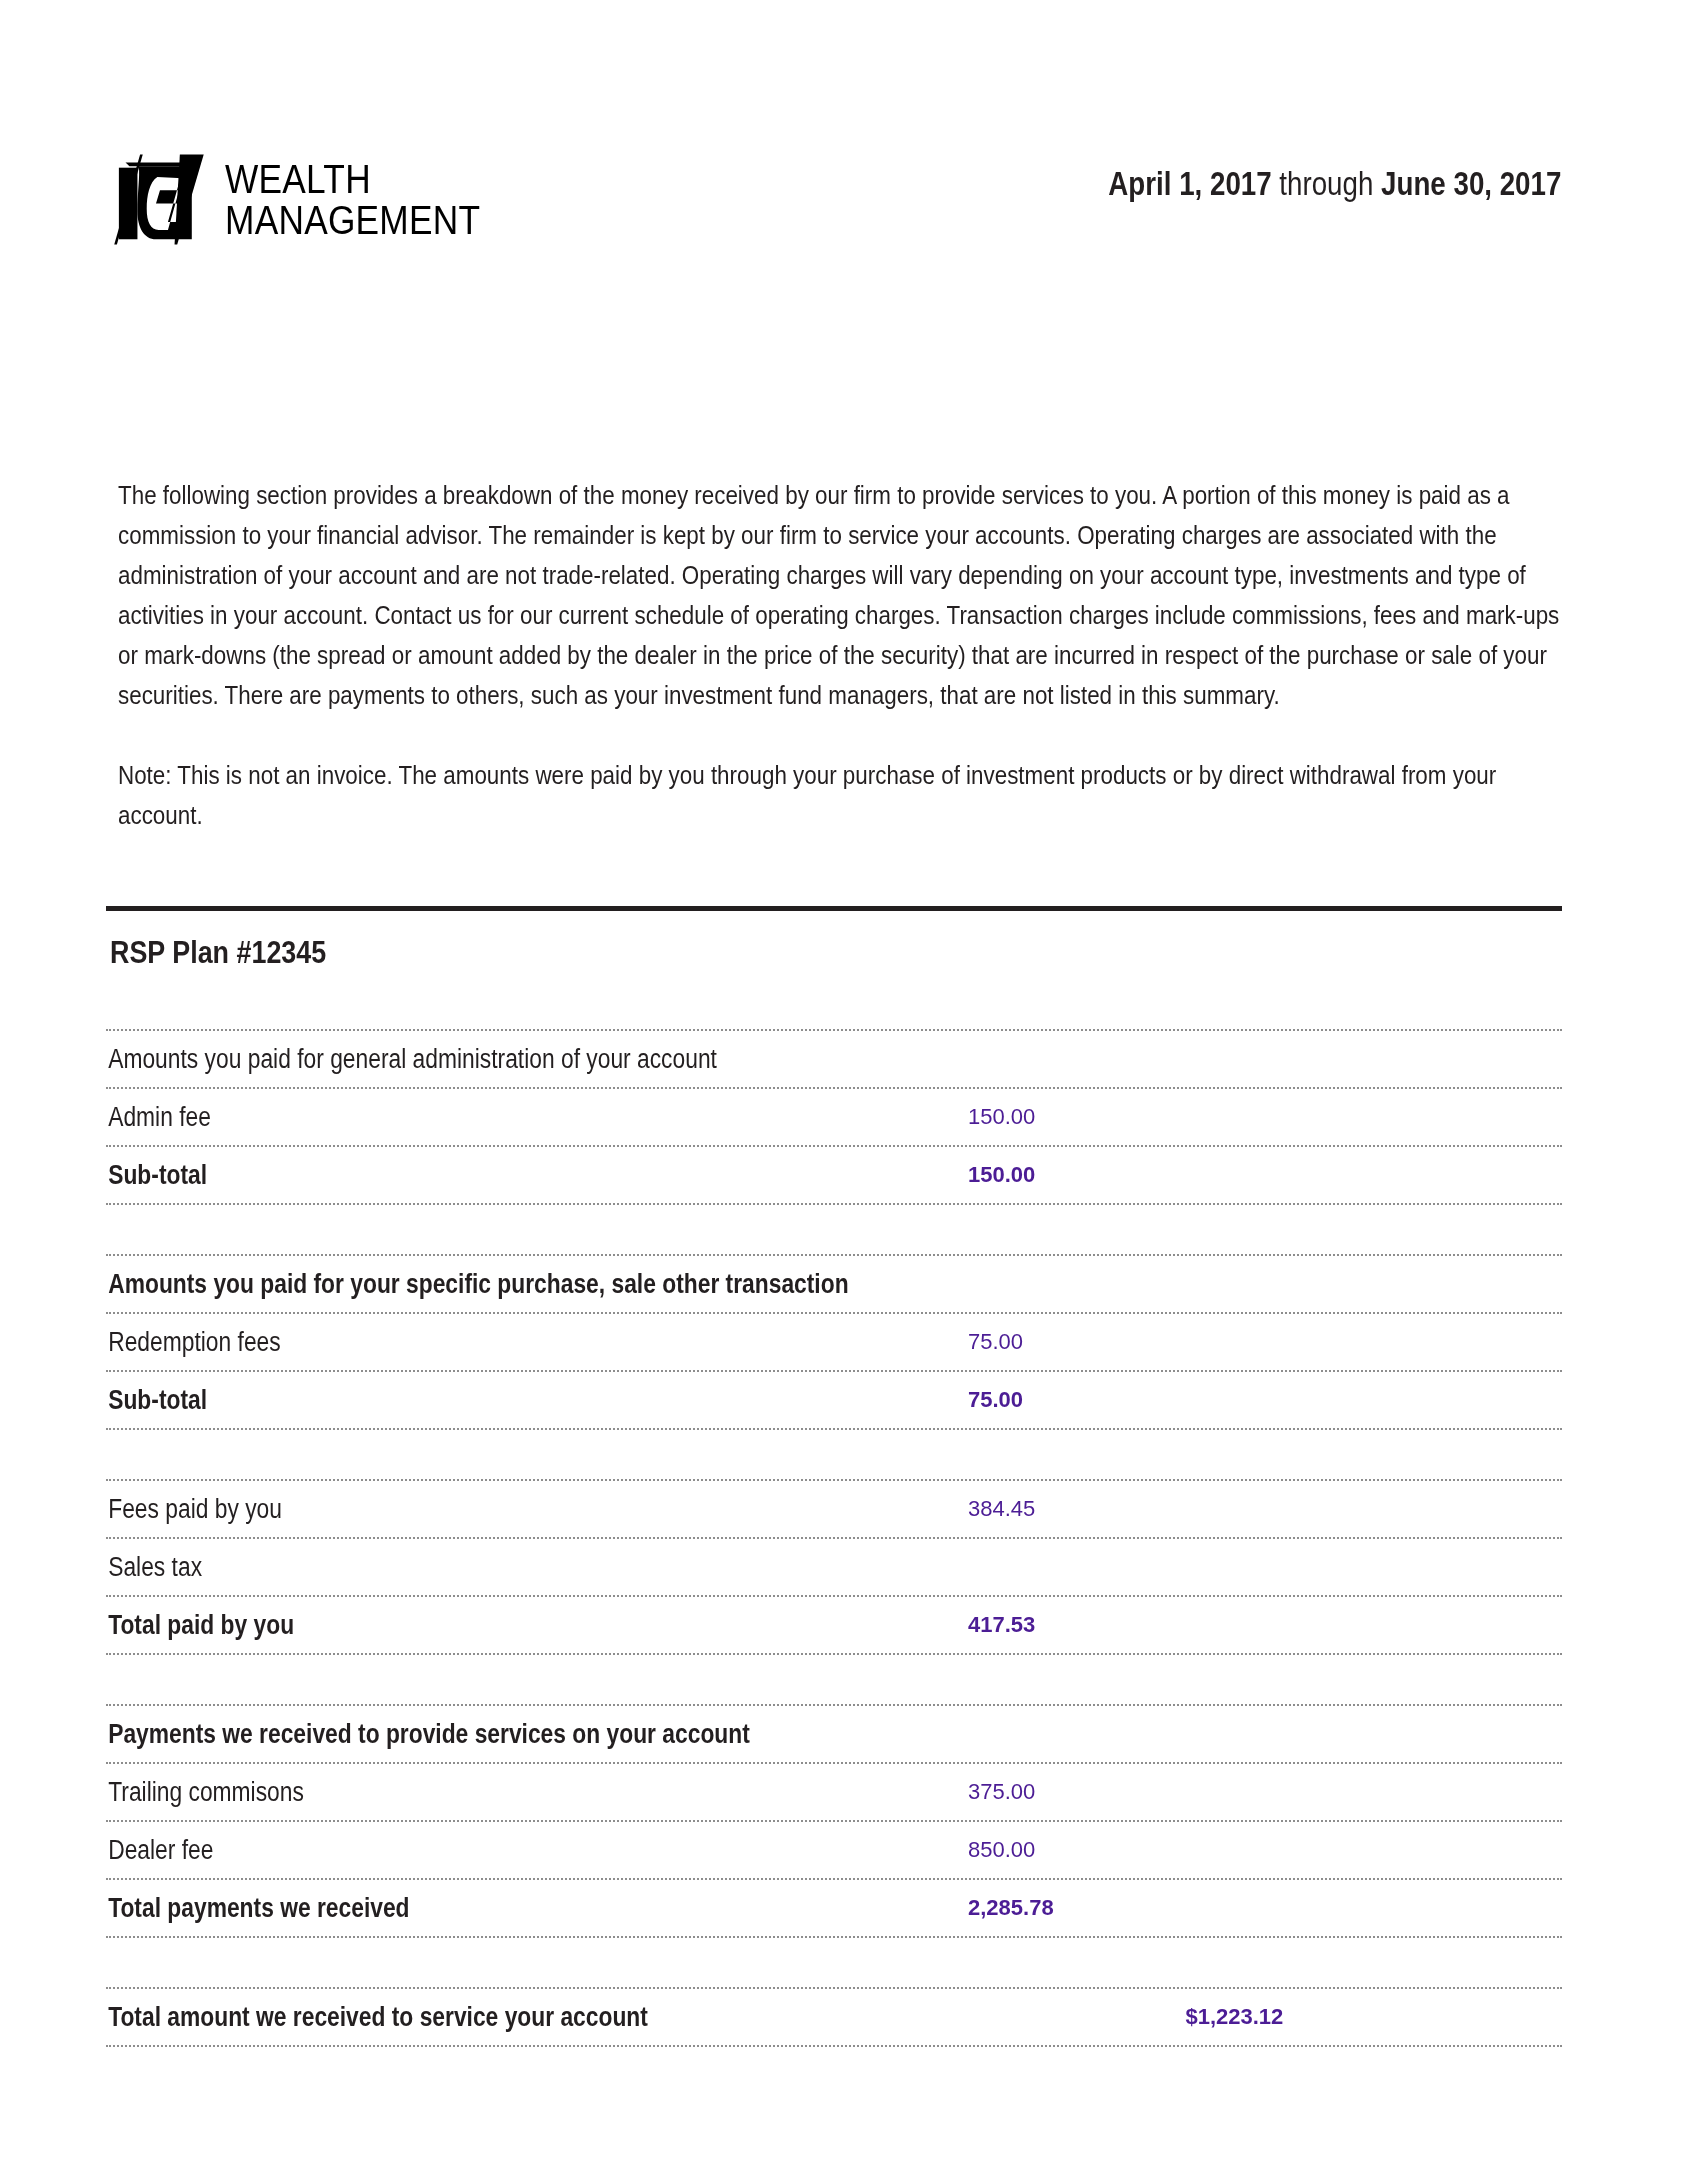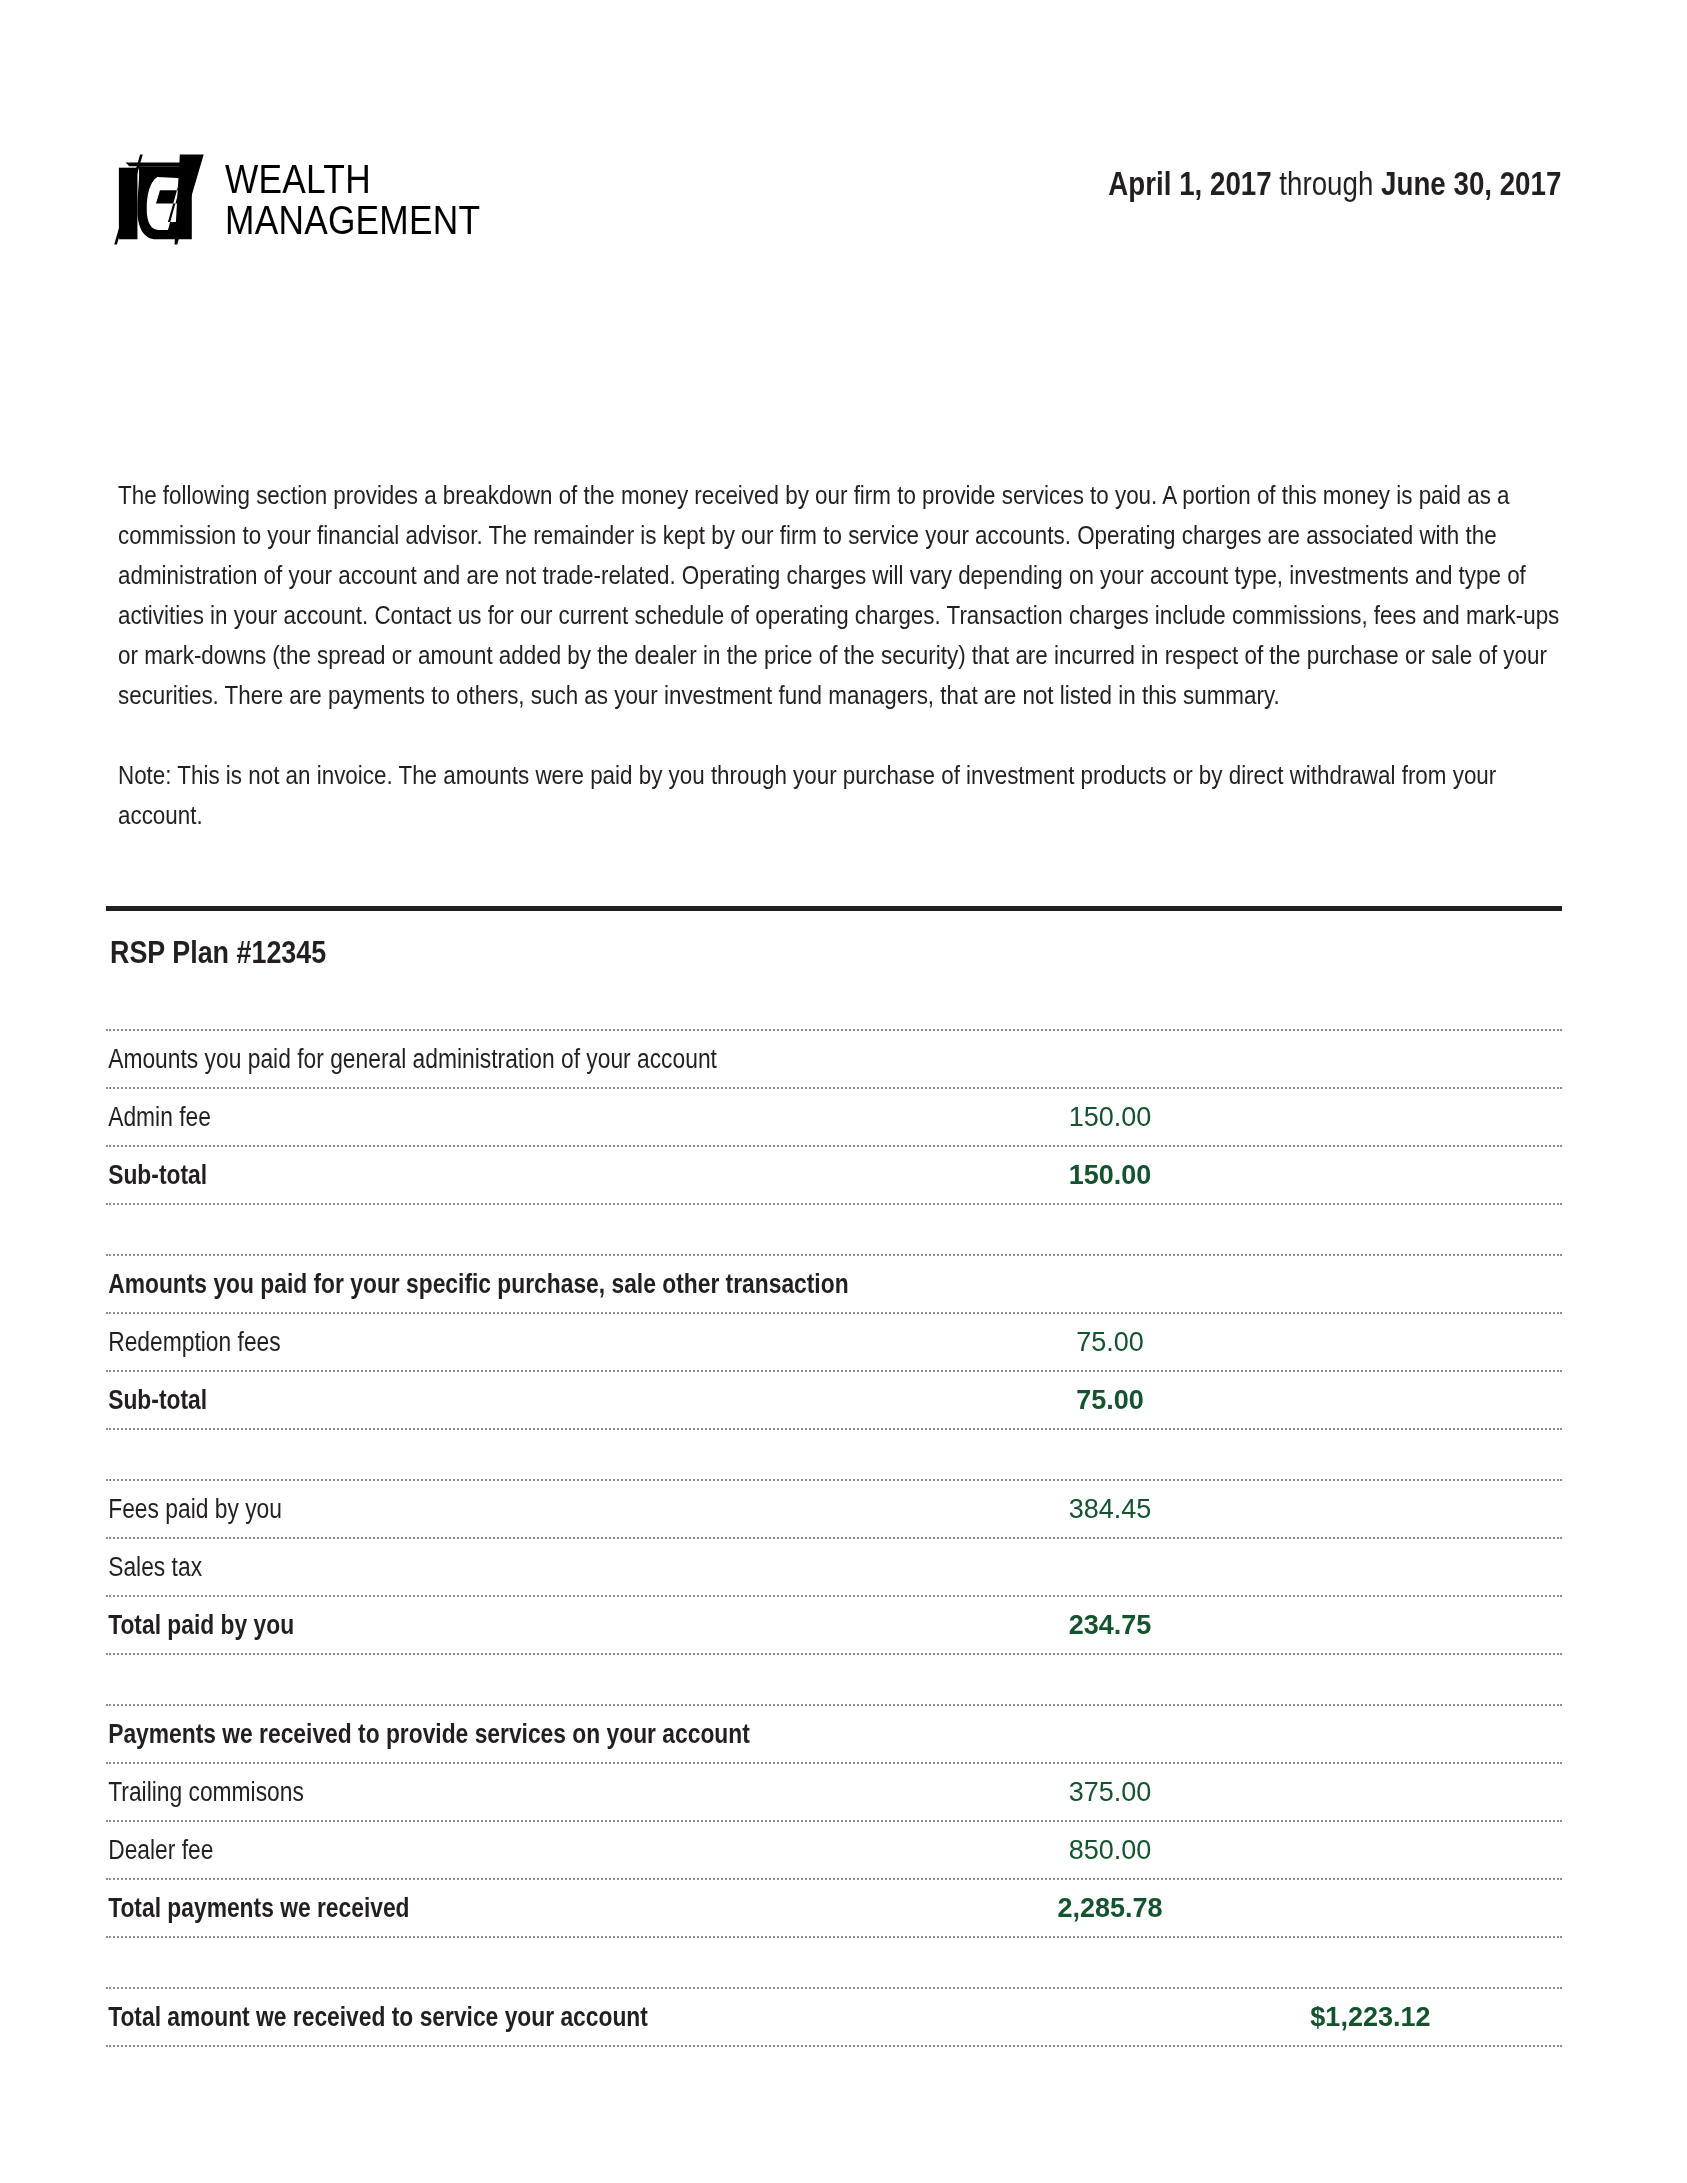--- a/index.html
+++ b/index.html
@@ -163,23 +163,23 @@
     font-size: 27px;
     color: #231f20;
     white-space: nowrap;
     padding-left: 2.6px;
     transform: scaleX(0.845);
     transform-origin: left center;
   }
   .fee-amount {
     flex: 0 0 auto;
     width: 284px;
-    text-align: center;
-    font-size: 27px;
-    color: #14532d;
+    text-align: left;
+    font-size: 22px;
+    color: #4c1d95;
     padding-right: 310px;
     white-space: nowrap;
   }
   .fee-row.bold .fee-label,
   .fee-row.bold .fee-amount {
     font-weight: bold;
   }
   .fee-row.grand .fee-amount {
     padding-right: 6.6px;
     width: 370px;
@@ -262,21 +262,21 @@
       </div>
       <div class="fee-row">
         <div class="fee-label">Fees paid by you</div>
         <div class="fee-amount">384.45</div>
       </div>
       <div class="fee-row">
         <div class="fee-label">Sales tax</div>
       </div>
       <div class="fee-row bold">
         <div class="fee-label">Total paid by you</div>
-        <div class="fee-amount">234.75</div>
+        <div class="fee-amount">417.53</div>
       </div>
       <div class="fee-row spacer">
         <div class="fee-label"></div>
         <div class="fee-amount"></div>
       </div>
       <div class="fee-row bold">
         <div class="fee-label">Payments we received to provide services on your account</div>
         <div class="fee-amount"></div>
       </div>
       <div class="fee-row">

